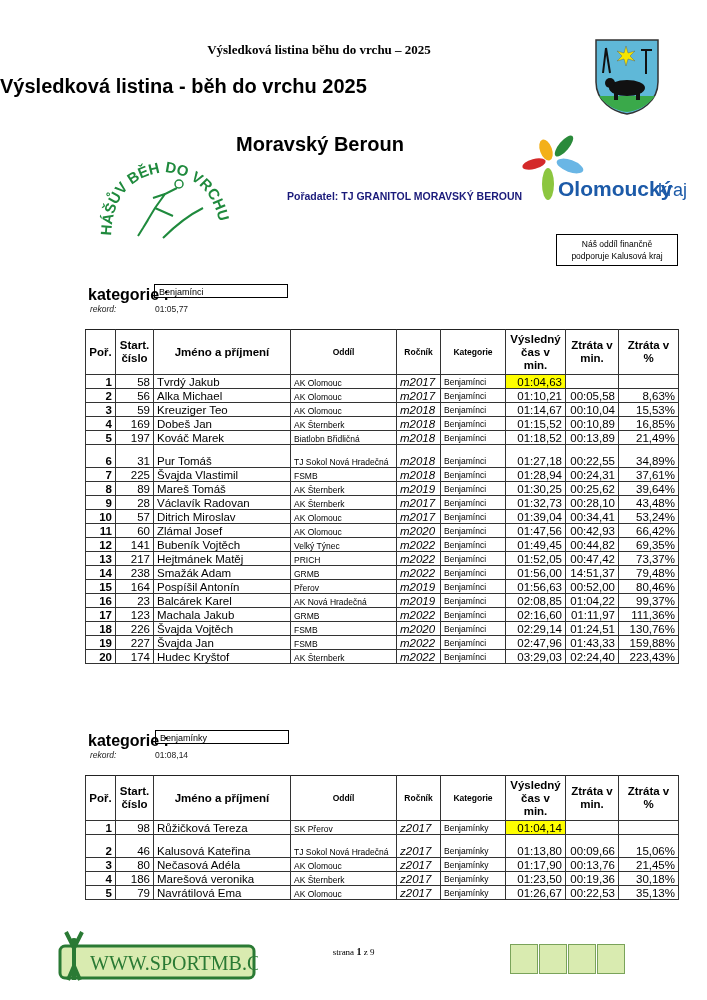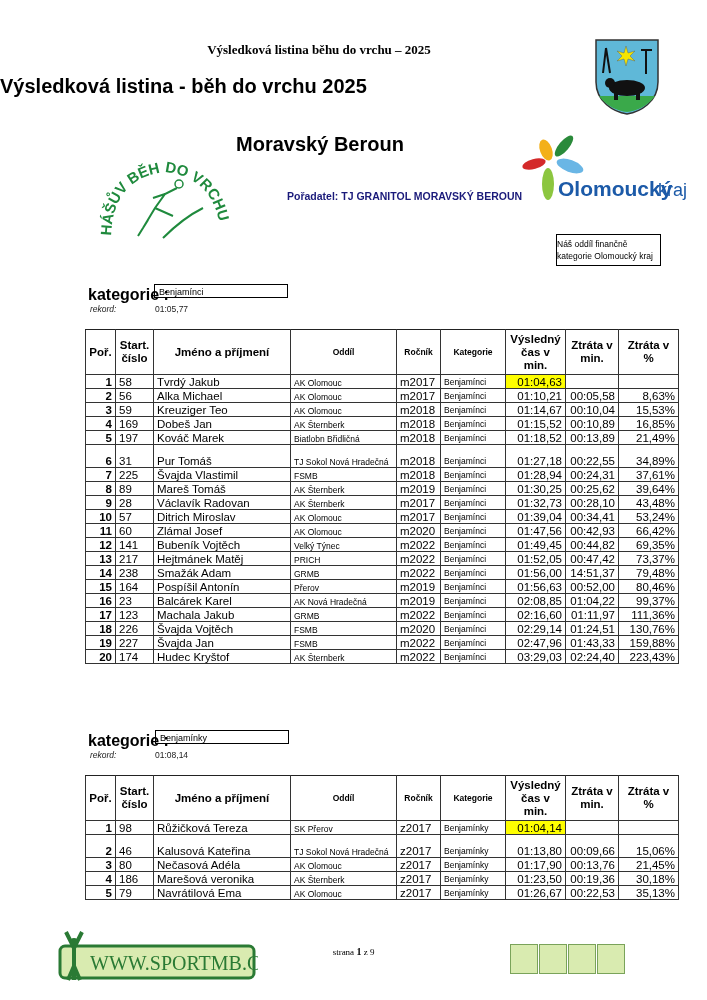--- a/index.html
+++ b/index.html
@@ -2,36 +2,36 @@
 <html><head>
 <meta charset="utf-8">
 <style>
   html, body { margin: 0; padding: 0; background: #ffffff; }
   body { width: 707px; height: 1000px; position: relative; overflow: hidden; font-family: "Liberation Sans", sans-serif; color: #000; }
   .abs { position: absolute; }
   .page-header { left: 0; width: 638px; top: 42px; text-align: center; font-family: "Liberation Serif", serif; font-weight: bold; font-size: 13px; }
   .title { left: 0; width: 640px; top: 75px; font-weight: bold; font-size: 20px; }
   .subtitle { left: 0; width: 640px; top: 133px; text-align: center; font-weight: bold; font-size: 20px; }
   .organizer { left: 287px; top: 190px; font-weight: bold; font-size: 10.5px; color: #1a1a7a; }
-  .support-box { left: 556px; top: 234px; width: 105px; height: 32px; border: 1px solid #000; font-size: 8.5px; line-height: 12px; padding-top: 3px; box-sizing: border-box; }
+  .support-box { left: 556px; top: 234px; width: 122px; height: 32px; border: 1px solid #000; font-size: 8.5px; text-align: center; line-height: 12px; padding-top: 3px; box-sizing: border-box; }
   .cat-label { font-weight: bold; font-size: 16px; }
   .cat-box { width: 134px; height: 14px; border: 1px solid #000; font-size: 9px; line-height: 15px; padding-left: 4px; box-sizing: border-box; }
   .rekord-label { font-style: italic; font-size: 8.5px; color: #222; }
   .rekord-val { font-size: 8.5px; color: #222; }
   table.res { position: absolute; left: 85px; width: 593px; border-collapse: collapse; table-layout: fixed; }
   table.res td, table.res th { border: 1px solid #333; padding: 0 3px; font-size: 11.5px; height: 13px; line-height: 12px; white-space: nowrap; overflow: hidden; }
   table.res th { font-weight: bold; font-size: 11px; vertical-align: middle; text-align: center; line-height: 13px; white-space: normal; }
   table.res th.small { font-size: 8.5px; }
   table.res th.big { font-size: 11.5px; }
   table.res tr.head th { height: 44px; border-top: 1.5px solid #222; }
   table.res td.pos { font-weight: bold; text-align: right; }
-  table.res td.num { }
+  table.res td.num { text-align: right; }
   table.res td.club { font-size: 8.5px; white-space: normal; line-height: 10px; vertical-align: bottom; margin-left: 28px; }
   table.res td.cat { font-size: 8.5px; vertical-align: bottom; }
-  table.res td.year { vertical-align: bottom; }
+  table.res td.year { vertical-align: bottom; font-style: italic; }
   table.res td.time { text-align: right; }
   table.res td.hl { background: #ffff00; text-align: right; }
   table.res tr.tall td { height: 22px; vertical-align: bottom; }
   table.res tr td { border-top-color: #888; }
   .footer-page { left: 0; width: 707px; top: 946px; text-align: center; font-family: "Liberation Serif", serif; font-size: 9px; }
   .footer-page b { font-size: 10px; }
   .logo-sportmb { left: 48px; top: 930px; width: 210px; height: 56px; }
   .sport-icons { left: 510px; top: 944px; }
   .sport-icon { display: inline-block; width: 28px; height: 30px; background: #d9ebb0; border: 1px solid #7aa35a; margin-right: 1px; box-sizing: border-box; }
 </style>
@@ -70,21 +70,21 @@
   <ellipse cx="46" cy="12" rx="5" ry="13" fill="#2a8a3a" transform="rotate(40 46 12)"></ellipse>
   <ellipse cx="16" cy="30" rx="12" ry="5" fill="#d42a2a" transform="rotate(-15 16 30)"></ellipse>
   <ellipse cx="52" cy="32" rx="14" ry="6" fill="#6ab6e5" transform="rotate(20 52 32)"></ellipse>
   <ellipse cx="30" cy="50" rx="6" ry="16" fill="#8cc63f"></ellipse>
   <text x="40" y="62" font-family="Liberation Sans, sans-serif" font-weight="bold" font-size="21" fill="#1c5aa8">Olomoucký</text>
   <text x="140" y="62" font-family="Liberation Sans, sans-serif" font-size="18" fill="#1c5aa8">kraj</text>
 </svg>
 
 <div class="abs support-box">
   <div>Náš oddíl finančně</div>
-  <div>kategorie Olomoucký kraj</div>
+  <div>podporuje Kalusová kraj</div>
 </div>
 
 <div class="abs cat-label" style="left:88px;top:286px">kategorie :</div>
 <div class="abs cat-box" style="left:154px;top:284px">Benjamínci</div>
 <div class="abs rekord-label" style="left:90px;top:304px">rekord:</div>
 <div class="abs rekord-val" style="left:155px;top:304px">01:05,77</div>
 
 <table class="res" style="top:329px">
   <colgroup>
     <col style="width:30px">

